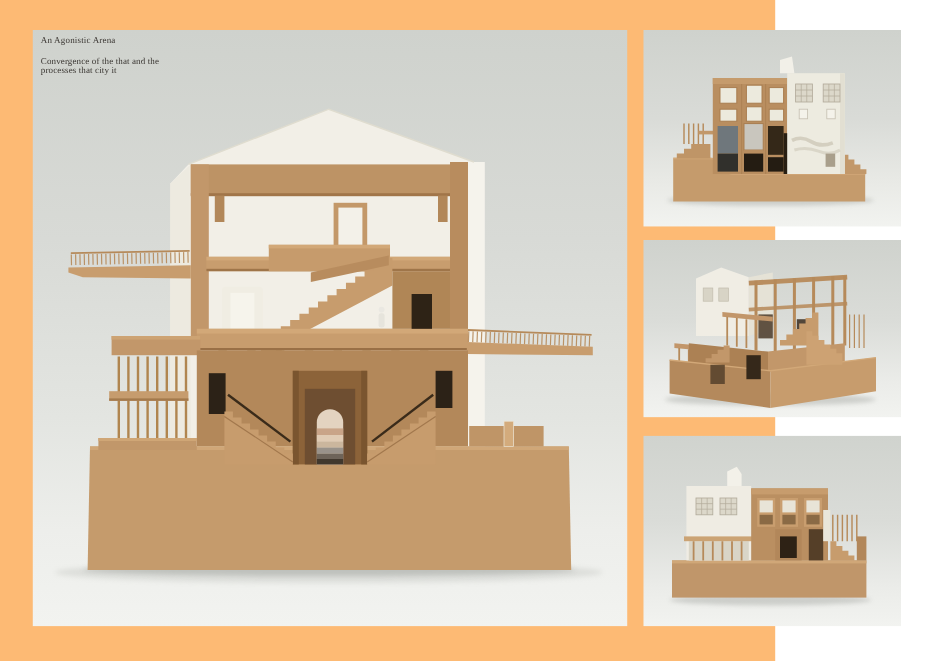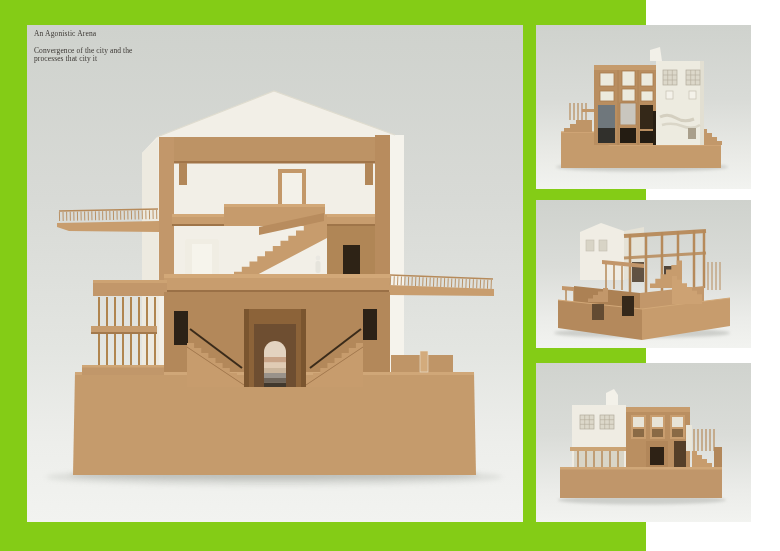--- a/index.html
+++ b/index.html
@@ -1,40 +1,40 @@
 <!DOCTYPE html>
 <html><head>
 <meta charset="utf-8">
 <style>
   html,body{margin:0;padding:0;}
   body{
     width:780px;height:551px;background:#ffffff;
     font-family:"Liberation Serif","DejaVu Serif",serif;
     overflow:hidden;
   }
-  .page{position:relative;width:646px;height:551px;background:#84cc16;}
+  .page{position:relative;width:646px;height:551px;background:#fdba74;}
   figure.photo{position:absolute;margin:0;overflow:hidden;}
   figure.photo svg{display:block;width:100%;height:100%;}
   #main-photo{left:27px;top:25px;width:496px;height:497px;}
   #thumb-1{left:536px;top:25px;width:215px;height:164px;}
   #thumb-2{left:536px;top:200px;width:215px;height:148px;}
   #thumb-3{left:536px;top:363px;width:215px;height:159px;}
   .caption{position:absolute;left:34px;top:30px;z-index:2;color:#3b3733;}
   .caption .title{font-size:7.5px;line-height:8px;letter-spacing:.15px;margin:0 0 9px 0;}
   .caption .subtitle{font-size:7.5px;line-height:7.6px;letter-spacing:.1px;}
 </style>
 </head>
 <body>
 
 <div class="page">
 
   <div class="caption">
     <div class="title">An Agonistic Arena</div>
     <div class="subtitle">
-      <div>Convergence of the city and the</div>
+      <div>Convergence of the that and the</div>
       <div>processes that city it</div>
     </div>
   </div>
 
   <figure class="photo" id="main-photo" role="img" aria-label="Sectional model, front elevation: three-storey timber-framed hall with gabled white roof, cantilevered balconies, central arched undercroft with twin stairs on a solid plinth">
     <svg viewBox="0 0 496 497">
       <defs>
         <linearGradient id="gM" x1="0" y1="0" x2="0" y2="1">
           <stop offset="0" stop-color="#cfd2cd"></stop>
             <stop offset="0.35" stop-color="#d8dad6"></stop>

